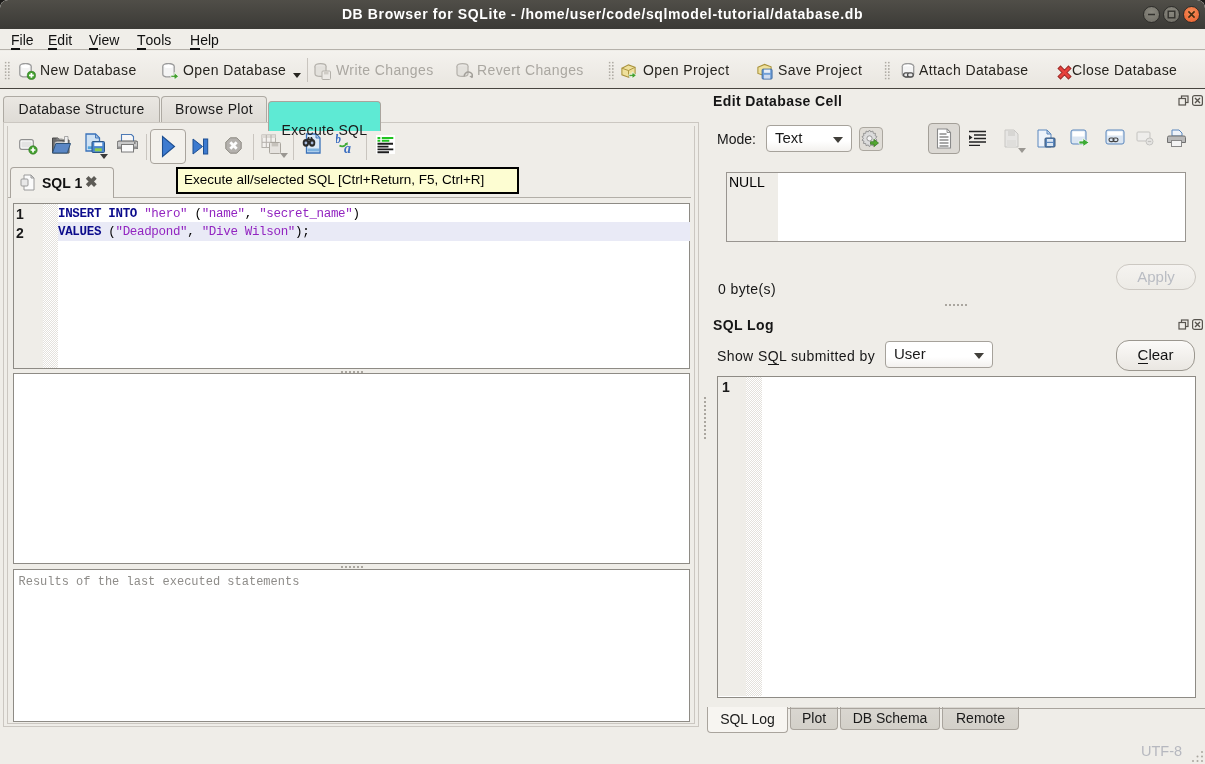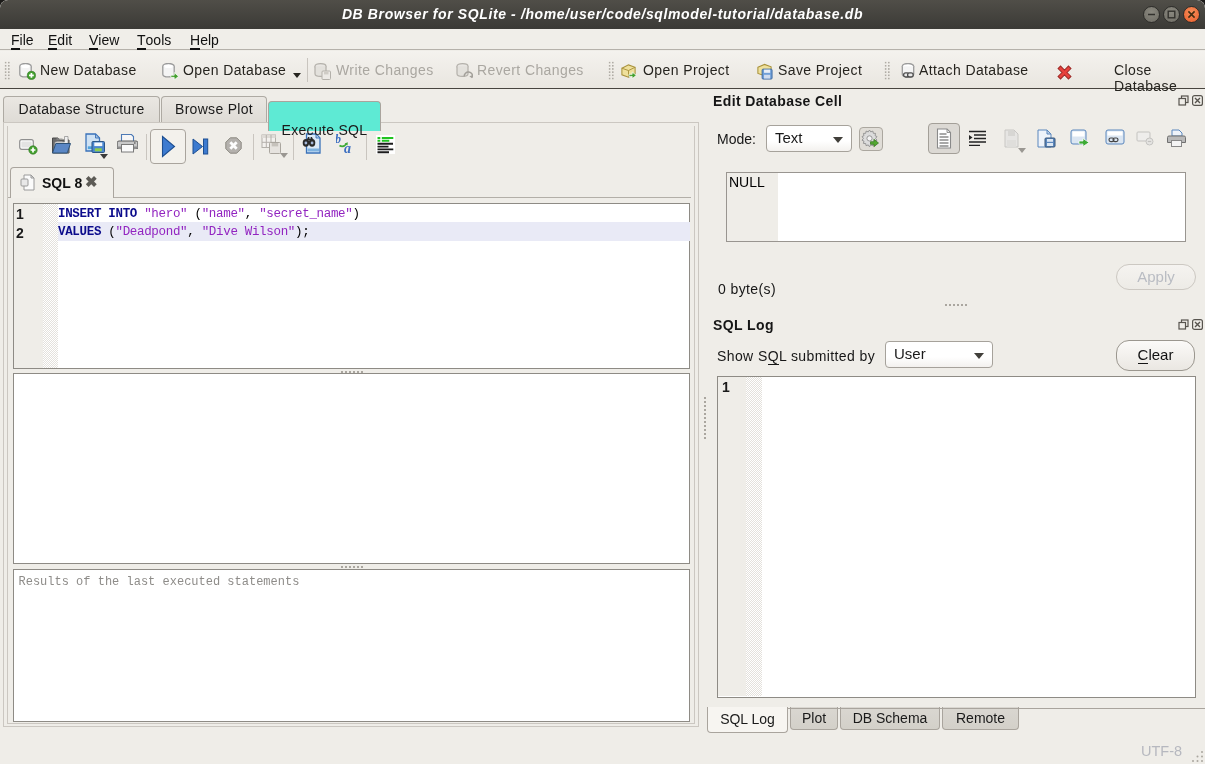--- a/index.html
+++ b/index.html
@@ -1,21 +1,21 @@
 <!DOCTYPE html>
 <html><head>
 <meta charset="utf-8">
 <style>
 * { margin:0; padding:0; box-sizing:border-box; }
 html,body { width:1205px; height:764px; background:#1b1a18; font-family:"Liberation Sans",sans-serif; }
 #win { position:absolute; left:0; top:0; width:1205px; height:764px; background:#efede8; border-radius:8px 8px 0 0; overflow:hidden; }
 .abs { position:absolute; }
 
 
-#titlebar { position:absolute; left:0; top:0; width:1205px; height:29px; background:linear-gradient(#504e48,#3b3a36); border-radius:8px 8px 0 0;font-style:italic; }
+#titlebar { position:absolute; left:0; top:0; width:1205px; height:29px; background:linear-gradient(#504e48,#3b3a36); border-radius:8px 8px 0 0; }
 #title-text { position:absolute; left:0; top:6px; width:100%; text-align:center; color:#fff; font-weight:bold; font-size:14px; letter-spacing:0.62px; }
 .winbtn { position:absolute; top:6px; width:17px; height:17px; border-radius:50%; }
 #btn-min { left:1143px; background:radial-gradient(circle at 50% 35%,#8a887f,#6e6c64); border:1px solid #2e2d2a; }
 #btn-max { left:1163px; background:radial-gradient(circle at 50% 35%,#8a887f,#6e6c64); border:1px solid #2e2d2a; }
 #btn-close { left:1183px; background:radial-gradient(circle at 50% 35%,#f58e5a,#ec5f2c); border:1px solid #2e2d2a; }
 .winglyph { position:absolute; left:0; top:0; width:15px; height:15px; }
 
 
 #menubar { position:absolute; left:0; top:29px; width:1205px; height:21px; background:#f0eee9; border-bottom:1px solid #b5b1aa; }
 .menuitem { position:absolute; top:3px; font-size:14px; color:#111; }
@@ -178,21 +178,21 @@
     <svg class="tbicon" style="left:900px;top:12px" viewBox="0 0 17 17">
       <ellipse cx="8" cy="3.2" rx="5.7" ry="2.7" fill="#fff" stroke="#9b9b9b" stroke-width="1.3"></ellipse>
       <path d="M2.3 3.2 v8 c0 1.5 2.6 2.7 5.7 2.7 s5.7-1.2 5.7-2.7 v-8" fill="#f4f4f4" stroke="#9b9b9b" stroke-width="1.3"></path>
       <rect x="3.6" y="9.8" width="5.6" height="4.2" rx="2.1" fill="#e8e8e8" stroke="#4e4e4e" stroke-width="1.3"></rect>
       <rect x="7.6" y="9.8" width="5.6" height="4.2" rx="2.1" fill="#e8e8e8" stroke="#4e4e4e" stroke-width="1.3"></rect>
     </svg>
     <div class="tbtext" style="left:919px">Attach Database</div>
     <svg class="tbicon" style="left:1056px;top:13px" viewBox="0 0 15 15">
       <path d="M1.8 4 L4 1.8 7.5 5.3 11 1.8 13.2 4 9.7 7.5 13.2 11 11 13.2 7.5 9.7 4 13.2 1.8 11 5.3 7.5 z" fill="#e8413c" stroke="#9e2b28" stroke-width="0.9"></path>
     </svg>
-    <div class="tbtext" style="left:1114px">Close Database</div>
+    <div class="tbtext" style="left:1072px">Close Database</div>
   </div>
 
   <div class="toptab tab-inactive" style="left:3px;width:157px">Database Structure</div>
   <div class="toptab tab-inactive" style="left:161px;width:106px">Browse Plot</div>
   <div class="toptab tab-active" style="left:268px;width:113px">Execute SQL</div>
 
   <div id="lp-frame1"></div>
   <div id="lp-frame2"></div>
 
   <svg class="sicon" style="left:19px;top:136px" width="19" height="19" viewBox="0 0 19 19">
@@ -269,21 +269,21 @@
     <path d="M1.5 3 h2.8 M5.8 3 h11.5 M1.5 5.8 h2.8 M5.8 5.8 h7.5" stroke="#21c421" stroke-width="1.9"></path>
     <path d="M1.5 8.8 h15.5 M1.5 11.6 h11 M1.5 14.4 h15.8 M1.5 17.2 h11.5" stroke="#1c1c1c" stroke-width="1.9"></path>
   </svg>
 
   <div id="sqltab">
     <svg class="abs" style="left:9px;top:6px" width="17" height="17" viewBox="0 0 17 17">
       <path d="M4 1 h7 l3 3 v12 h-10 z" fill="#fbfbfb" stroke="#9a9a9a"></path>
       <path d="M11 1 l3 3 h-3 z" fill="#ddd" stroke="#9a9a9a"></path>
       <rect x="1" y="5" width="7" height="7" rx="1" fill="#e8e8e8" stroke="#9a9a9a"></rect>
     </svg>
-    <span class="lbl">SQL 8</span>
+    <span class="lbl">SQL 1</span>
     <span class="x">✖</span>
   </div>
 
   <div class="abs" style="left:8px;top:197px;width:683px;height:1px;background:#b3afa8;z-index:3"></div>
 
   <div id="editor">
     <div id="ed-gutter"></div>
     <div id="ed-fold"></div>
     <div class="lnum" style="top:2px">1</div>
     <div class="lnum" style="top:21px">2</div>
@@ -291,20 +291,23 @@
     <div class="codeline" style="top:3px"><span class="kw">INSERT INTO</span> <span class="str">"hero"</span> (<span class="str">"name"</span>, <span class="str">"secret_name"</span>)</div>
     <div class="codeline" style="top:21px"><span class="kw">VALUES</span> (<span class="str">"Deadpond"</span>, <span class="str">"Dive Wilson"</span>);</div>
   </div>
   <div class="hsplit" style="left:340px;top:369.5px"></div>
   <div id="panel2"></div>
   <div class="hsplit" style="left:340px;top:565px"></div>
   <div id="panel3">
       <span>Results of the last executed statements</span>
     </div>
 
+  <div id="tooltip">
+      <span>Execute all/selected SQL [Ctrl+Return, F5, Ctrl+R]</span>
+    </div>
 
   <div class="docktitle" style="left:713px;top:93px">Edit Database Cell</div>
   <svg class="dockicon" style="left:1178px;top:95px" viewBox="0 0 11 11">
     <rect x="3.5" y="1" width="6.5" height="6.5" fill="none" stroke="#57544e" stroke-width="1.2"></rect>
     <rect x="1" y="3.5" width="6.5" height="6.5" fill="#efede8" stroke="#57544e" stroke-width="1.2"></rect>
   </svg>
   <svg class="dockicon" style="left:1192px;top:95px" viewBox="0 0 11 11">
     <rect x="0.6" y="0.6" width="9.8" height="9.8" rx="2" fill="none" stroke="#57544e" stroke-width="1.2"></rect>
     <path d="M3 3 l5 5 M8 3 l-5 5" stroke="#57544e" stroke-width="1.4"></path>
   </svg>

